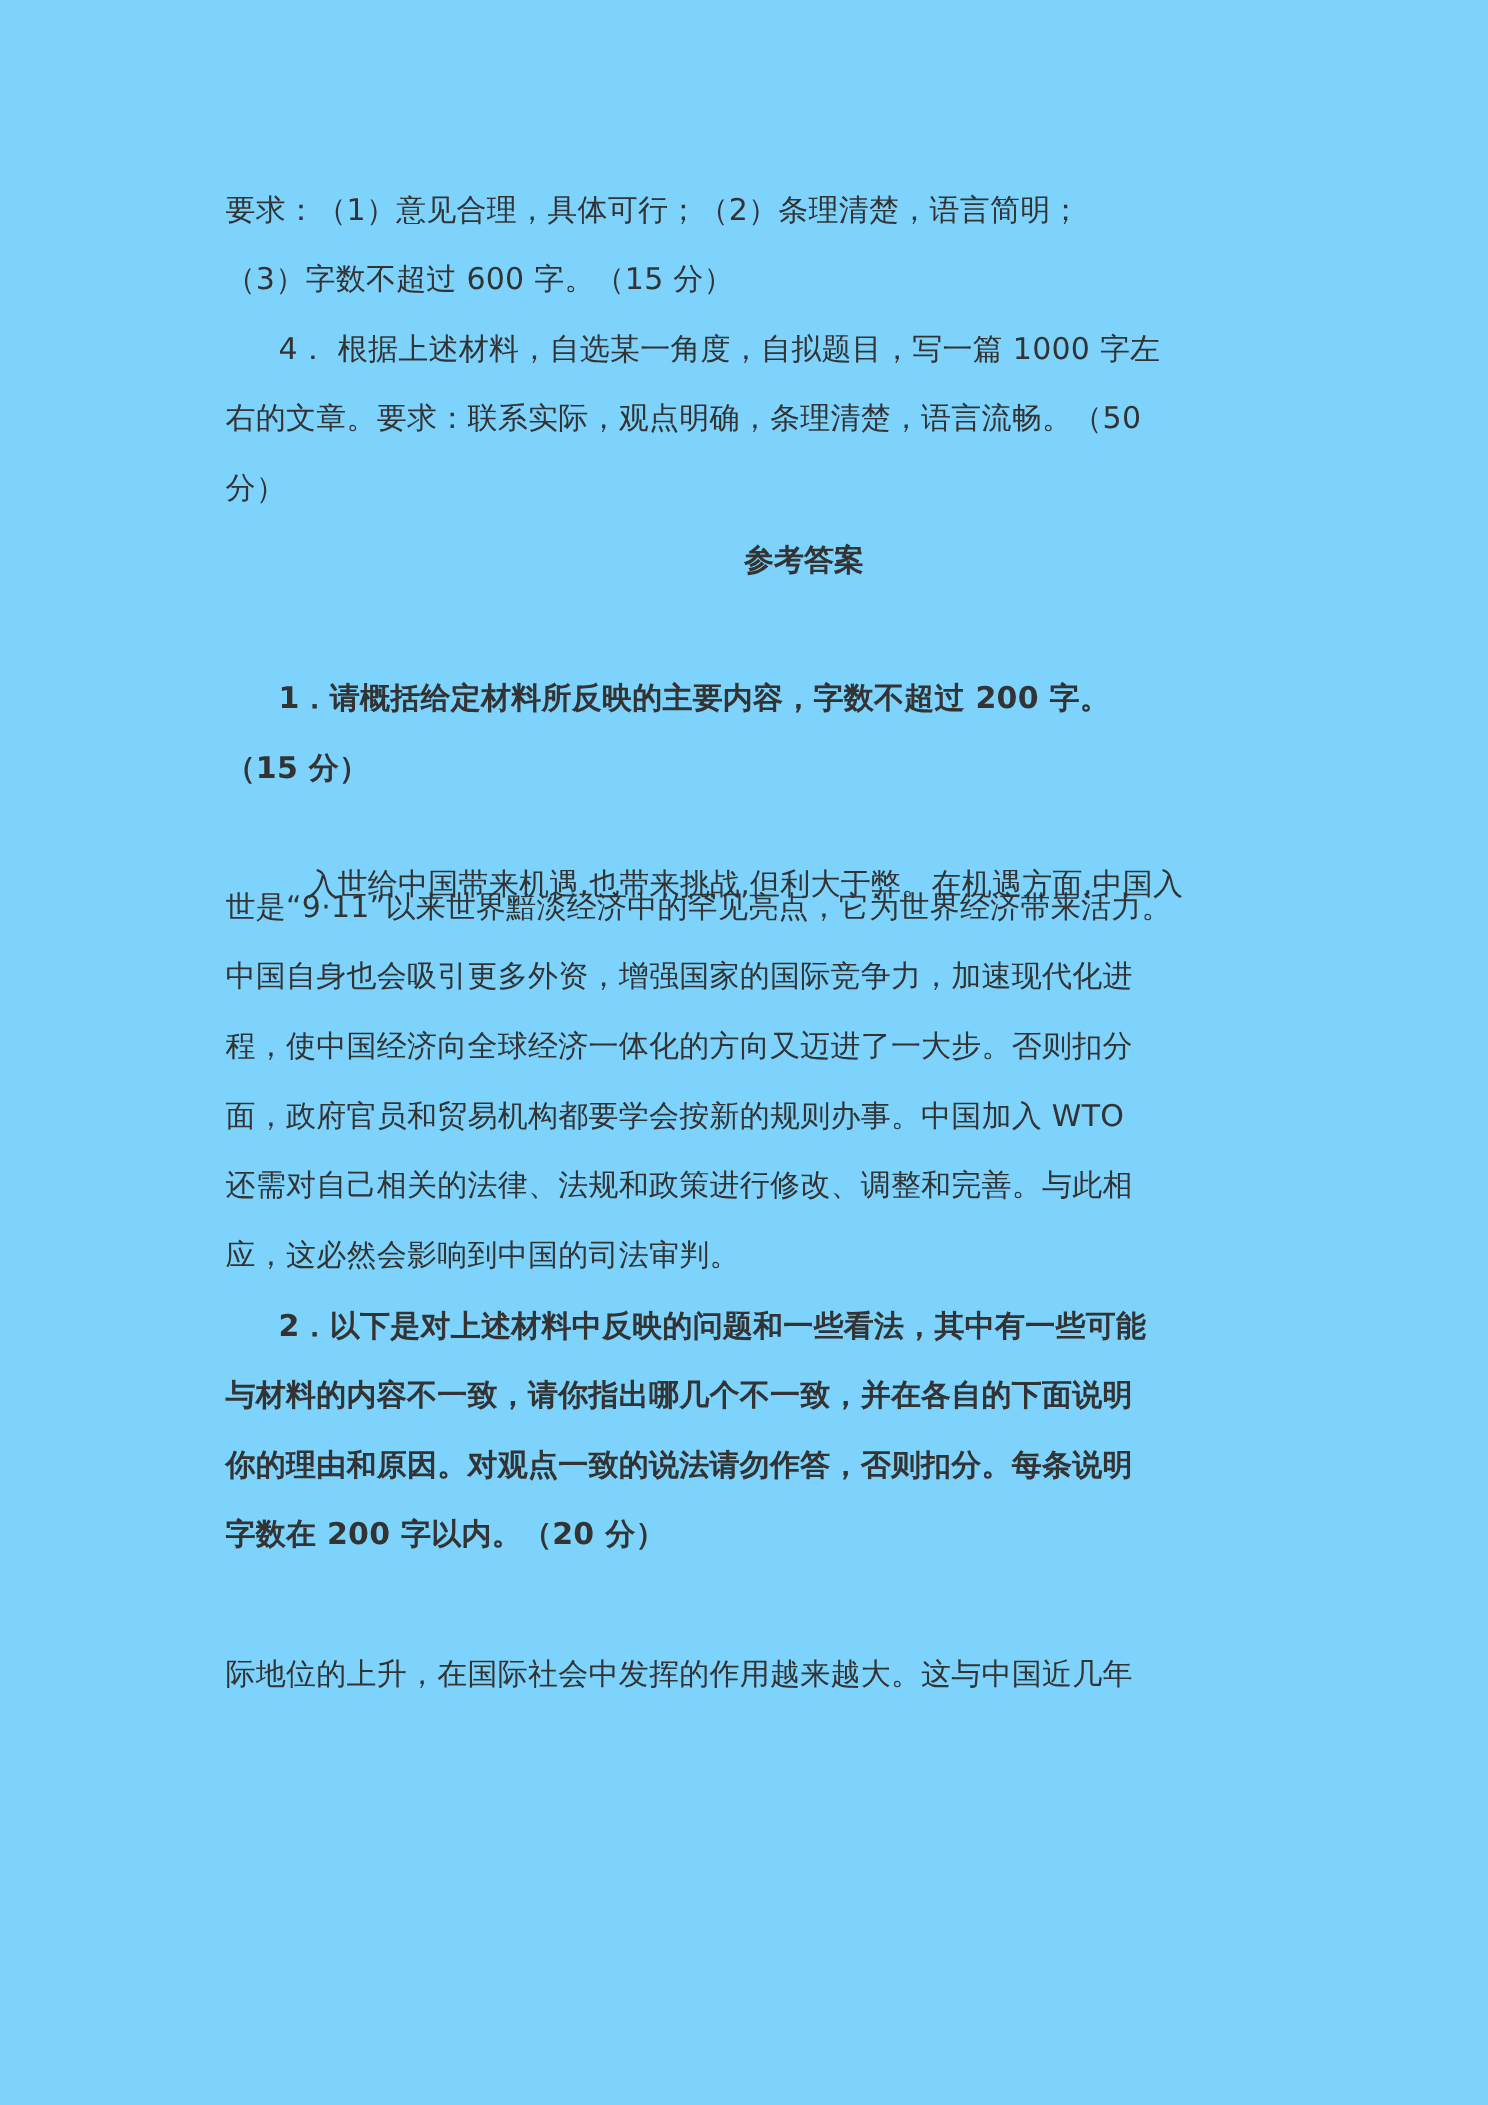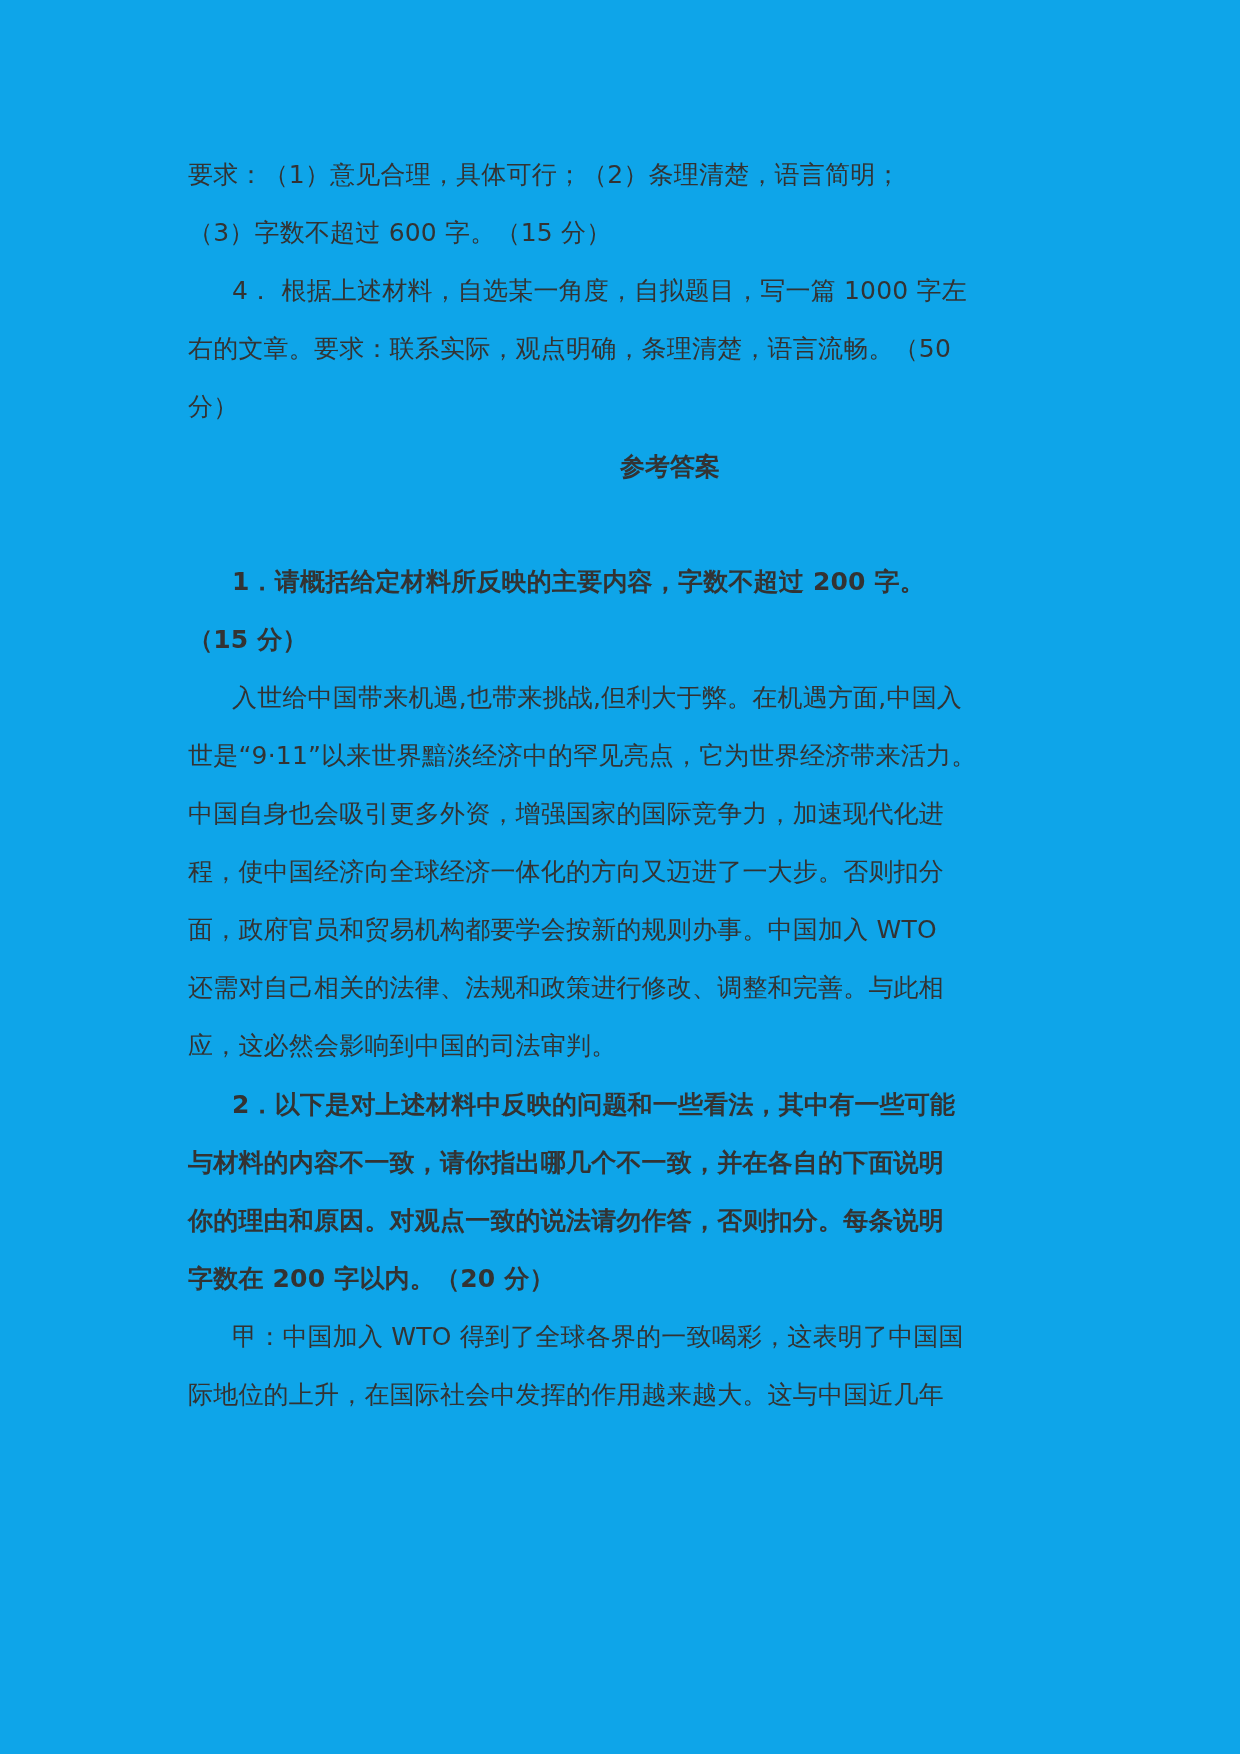--- a/index.html
+++ b/index.html
@@ -14,21 +14,21 @@
       overflow: hidden;
       font-family: "DejaVu Sans", "Liberation Sans", sans-serif;
       color: #333333;
     }
     .page {
       position: absolute;
       left: 0;
       top: 0;
       width: 1240px;
       height: 1754px;
-      background: #0ea5e9;
+      background: #7dd3fc;
     }
     .line {
       position: absolute;
       left: 188px;
       font-size: 25px;
       line-height: 30px;
       white-space: nowrap;
       letter-spacing: 0.2px;
     }
     .indent { left: 232px; }
@@ -54,29 +54,28 @@
 
   <div class="line indent" style="top:276px;">4． 根据上述材料，自选某一角度，自拟题目，写一篇 1000 字左</div>
   <div class="line" style="top:334px;">右的文章。要求：联系实际，观点明确，条理清楚，语言流畅。（50</div>
   <div class="line" style="top:392px;">分）</div>
 
   <div class="heading" style="top:452px; left:50px;">参考答案</div>
 
   <div class="line indent bold" style="top:567px;">1．请概括给定材料所反映的主要内容，字数不超过 200 字。</div>
   <div class="line bold" style="top:625px;">（15 分）</div>
 
-  <div class="line indent" style="top:683px;">入世给中国带来机遇,也带来挑战,但利大于弊。在机遇方面,中国入</div>
+  <div class="line indent" style="top:722px;margin-left:24px;">入世给中国带来机遇,也带来挑战,但利大于弊。在机遇方面,中国入</div>
   <div class="line" style="top:741px;">世是“9·11”以来世界黯淡经济中的罕见亮点，它为世界经济带来活力。</div>
   <div class="line" style="top:799px;">中国自身也会吸引更多外资，增强国家的国际竞争力，加速现代化进</div>
   <div class="line" style="top:857px;">程，使中国经济向全球经济一体化的方向又迈进了一大步。否则扣分</div>
   <div class="line" style="top:915px;">面，政府官员和贸易机构都要学会按新的规则办事。中国加入 WTO</div>
   <div class="line" style="top:973px;">还需对自己相关的法律、法规和政策进行修改、调整和完善。与此相</div>
   <div class="line" style="top:1031px;">应，这必然会影响到中国的司法审判。</div>
 
   <div class="line indent bold" style="top:1090px;">2．以下是对上述材料中反映的问题和一些看法，其中有一些可能</div>
   <div class="line bold" style="top:1148px;">与材料的内容不一致，请你指出哪几个不一致，并在各自的下面说明</div>
   <div class="line bold" style="top:1206px;">你的理由和原因。对观点一致的说法请勿作答，否则扣分。每条说明</div>
   <div class="line bold" style="top:1264px;">字数在 200 字以内。（20 分）</div>
 
-  <div class="line indent" style="top:1322px;">甲：中国加入 WTO 得到了全球各界的一致喝彩，这表明了中国国</div>
   <div class="line" style="top:1380px;">际地位的上升，在国际社会中发挥的作用越来越大。这与中国近几年</div>
 
 </div>
 
 </body></html>

